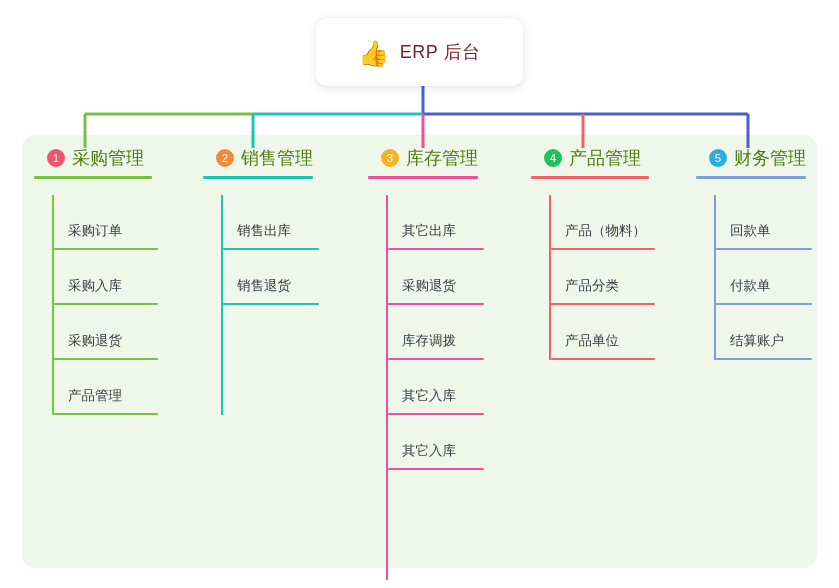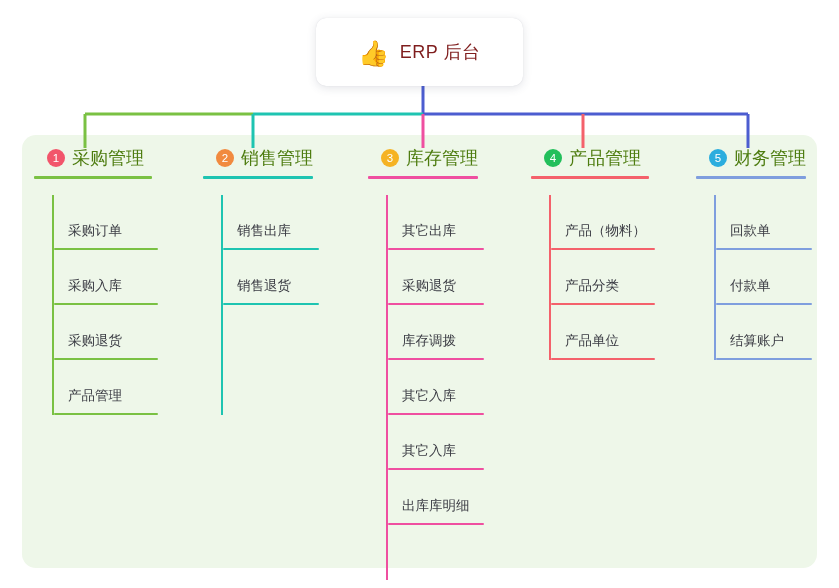--- a/index.html
+++ b/index.html
@@ -230,24 +230,20 @@
             <div class="item-rule" style="background: rgb(239, 79, 160); width: 96px;"></div>
           </div>
           <div class="item">
             <span class="item-label">其它入库</span>
             <div class="item-rule" style="background: rgb(239, 79, 160); width: 96px;"></div>
           </div>
           <div class="item">
             <span class="item-label">其它入库</span>
             <div class="item-rule" style="background: rgb(239, 79, 160); width: 96px;"></div>
           </div>
-          <div class="item">
-            <span class="item-label">出库库明细</span>
-            <div class="item-rule" style="background: rgb(239, 79, 160); width: 96px;"></div>
-          </div>
         </div>
       </div>
       <div class="column" style="left: 531px; width: 150px;">
         <div class="col-head">
           <span class="badge" style="background: rgb(34, 191, 91);">4</span>
           <span class="col-title">产品管理</span>
         </div>
         <div class="head-rule" style="background: rgb(244, 97, 107); width: 118px;"></div>
         <div class="items">
           <div class="spine" style="background: rgb(244, 97, 107); height: 165px;"></div>

